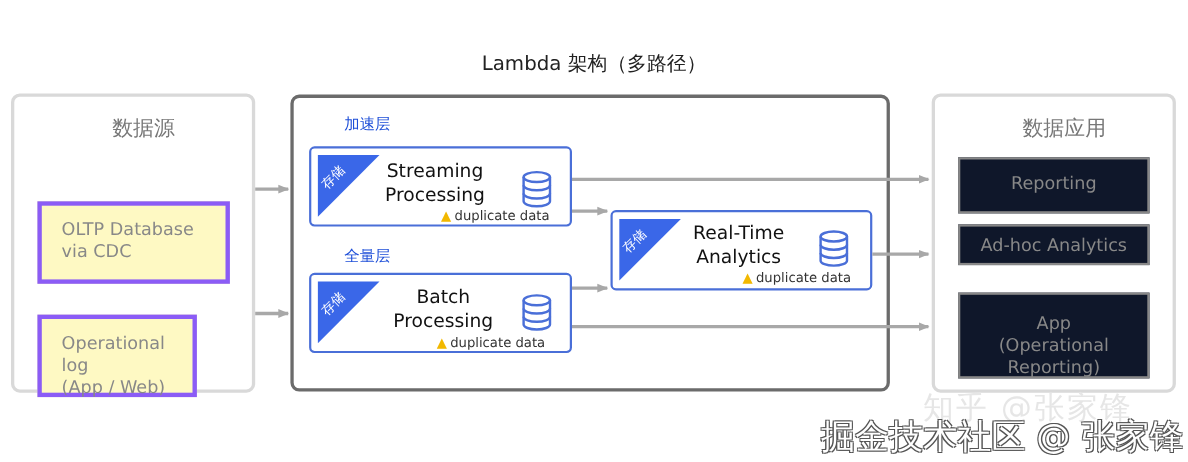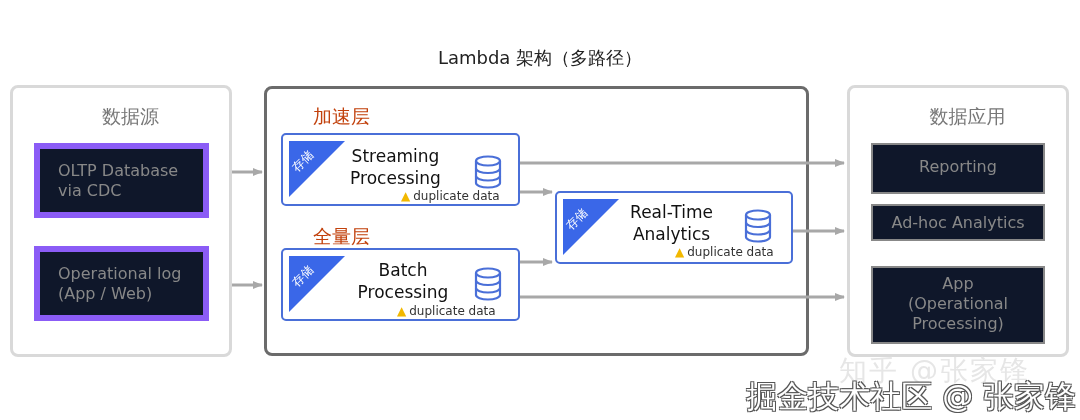--- a/index.html
+++ b/index.html
@@ -2,28 +2,28 @@
 <html><head>
   <meta charset="utf-8">
   <style>
     html, body { margin: 0; padding: 0; background: #ffffff; }
     body { width: 1080px; height: 420px; position: relative; overflow: hidden;
            font-family: "DejaVu Sans", "Liberation Sans", sans-serif; }
     .abs { position: absolute; }
     .title { left: 0; top: 46px; width: 1080px; text-align: center; font-size: 18px; color: #222; }
     .outer-gray { border: 3px solid #d9d9d9; border-radius: 8px; background: #fff; box-sizing: border-box; }
     .group-title { font-size: 19px; color: #777; text-align: center; margin-left: 19px; }
-    .src-box { border: 6px solid #8b5cf6; background: #0f172a; box-sizing: border-box; color: #888;
-               font-size: 16px; padding: 12px 0 0 18px; line-height: 20px; }
+    .src-box { border: 4px solid #8b5cf6; background: #fef9c3; box-sizing: border-box; color: #888;
+               font-size: 16px; padding: 12px 0 0 18px; line-height: 20px; margin-top: 40px; }
     .app-box { border: 2px solid #888; background: #0f172a; box-sizing: border-box; color: #888;
                font-size: 16px; text-align: left; line-height: 20px;
                display: flex; align-items: center; justify-content: center; flex-direction: column; }
     .lambda { left: 264px; top: 86px; width: 545px; height: 270px; border: 3px solid #6b6b6b;
               border-radius: 8px; box-sizing: border-box; background: #fff; }
-    .layer-title { font-size: 19px; color: #c2410c; }
+    .layer-title { font-size: 14px; color: #1d4ed8; }
     .proc { border: 2px solid #4a6fd8; border-radius: 5px; background: #fff; box-sizing: border-box; }
     .tri { position: absolute; left: 6px; top: 6px; width: 0; height: 0;
            border-top: 56px solid #3a67e8; border-right: 56px solid transparent; }
     .tri-label { position: absolute; left: 8px; top: 18px; color: #fff; font-size: 12px;
                  transform: rotate(-45deg); transform-origin: center; }
     .proc-name { position: absolute; text-align: center; font-size: 17px; color: #111; line-height: 22px; }
     .dup { position: absolute; font-size: 12px; color: #333; white-space: nowrap; }
     .warn { color: #f2b800; font-size: 12px; margin-right: 3px; }
     .db { position: absolute; }
     .watermark1 { right: 50px; top: 352px; font-size: 28px; color: #e6e6e6; letter-spacing: 2px; }
@@ -36,21 +36,21 @@
 
 <div class="abs title">Lambda 架构（多路径）</div>
 
 <div class="abs outer-gray" style="left:10px; top:85px; width:222px; height:272px;">
   <div class="group-title" style="margin-top:16px;">数据源</div>
 </div>
 <div class="abs src-box" style="left:34px; top:143px; width:175px; height:75px;">
   <div>OLTP Database</div>
   <div>via CDC</div>
 </div>
-<div class="abs src-box" style="left:34px; top:246px; width:175px; height:75px;">
+<div class="abs src-box" style="left:34px; top:246px; width:145px; height:75px;">
   <div>Operational log</div>
   <div>(App / Web)</div>
 </div>
 
 <div class="abs lambda"></div>
 
 <div class="abs layer-title" style="left:313px; top:104px;">加速层</div>
 <div class="abs proc" style="left:281px; top:133px; width:239px; height:73px;">
   <div class="tri"></div>
   <div class="tri-label">存储</div>
@@ -114,24 +114,24 @@
 
 <div class="abs outer-gray" style="left:847px; top:85px; width:222px; height:272px;">
   <div class="group-title" style="margin-top:16px;">数据应用</div>
 </div>
 <div class="abs app-box" style="left:871px; top:143px; width:174px; height:51px; justify-content:flex-start; padding-top:12px;">
   <div>Reporting</div>
 </div>
 <div class="abs app-box" style="left:871px; top:204px; width:174px; height:37px;">
   <div>Ad-hoc Analytics</div>
 </div>
-<div class="abs app-box" style="left:871px; top:266px; width:174px; height:78px; justify-content:flex-start; padding-top:6px;">
+<div class="abs app-box" style="left:871px; top:266px; width:174px; height:78px; justify-content:flex-start; padding-top:16px;">
   <div>App</div>
   <div>(Operational</div>
-  <div>Processing)</div>
+  <div>Reporting)</div>
 </div>
 
 <svg class="arrows" width="1080" height="420">
   <defs>
     <marker id="ah" markerWidth="10" markerHeight="10" refX="9" refY="5" orient="auto" markerUnits="userSpaceOnUse">
       <path d="M0,1 L10,5 L0,9 Z" fill="#a8a8a8"></path>
     </marker>
   </defs>
   <g stroke="#a8a8a8" stroke-width="3" fill="none">
     <line x1="232" y1="172" x2="262" y2="172" marker-end="url(#ah)"></line>

